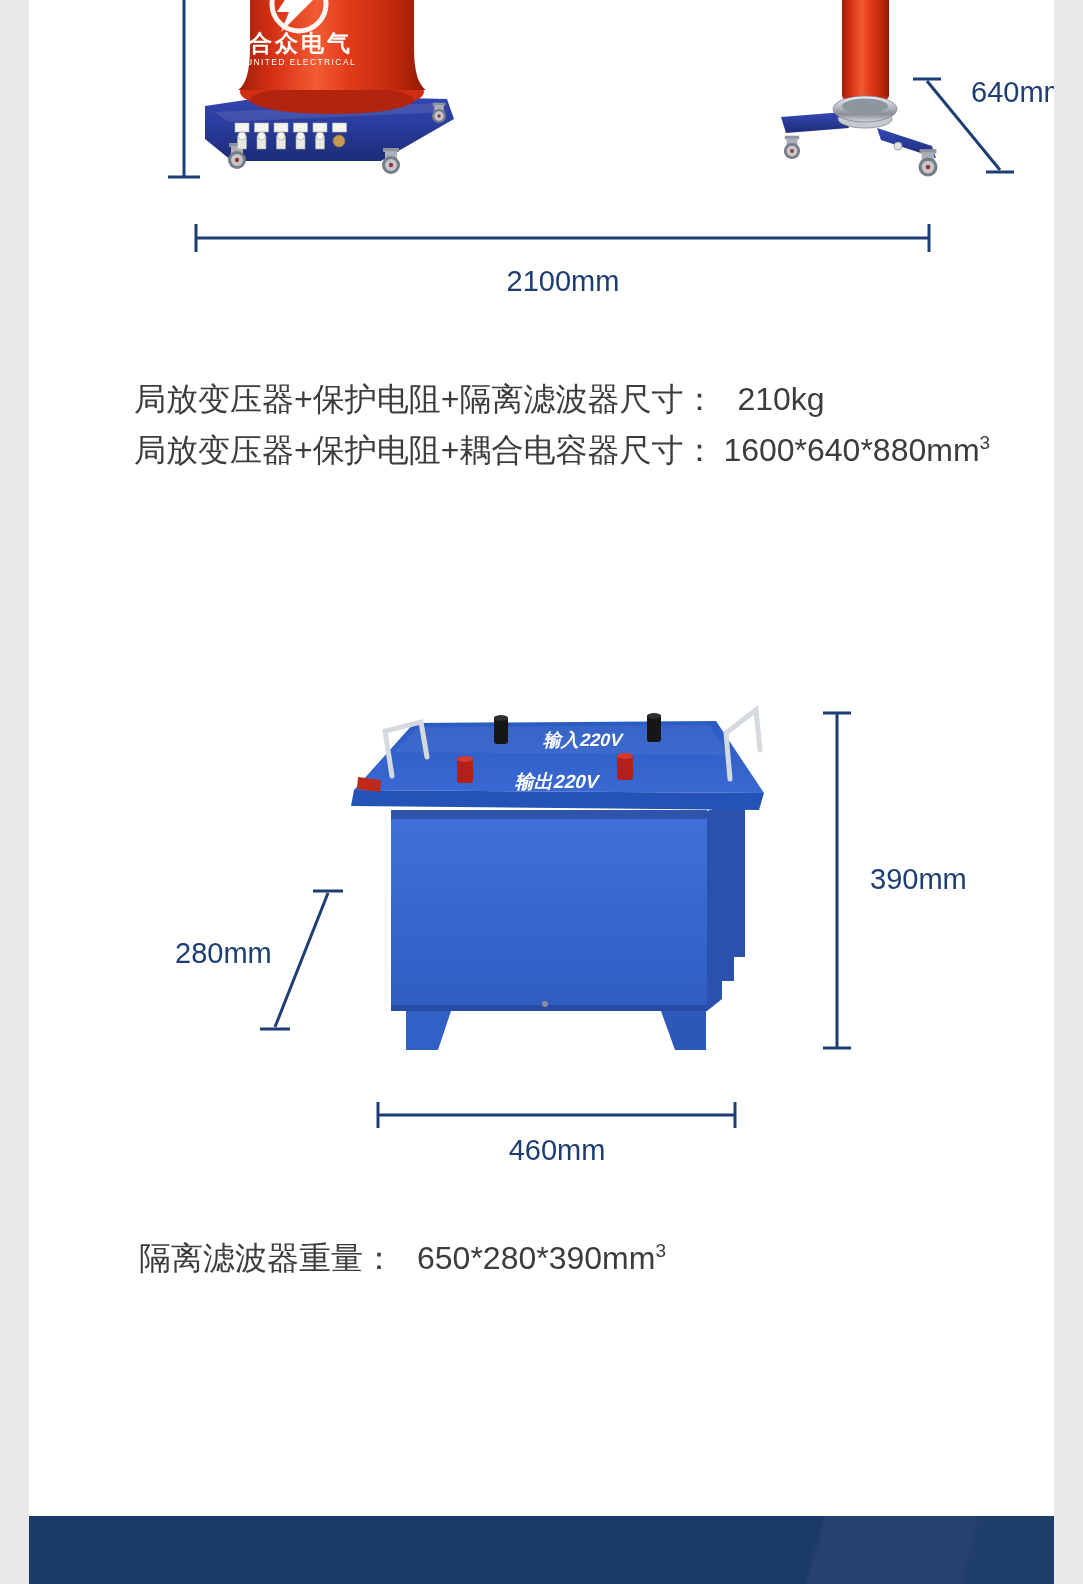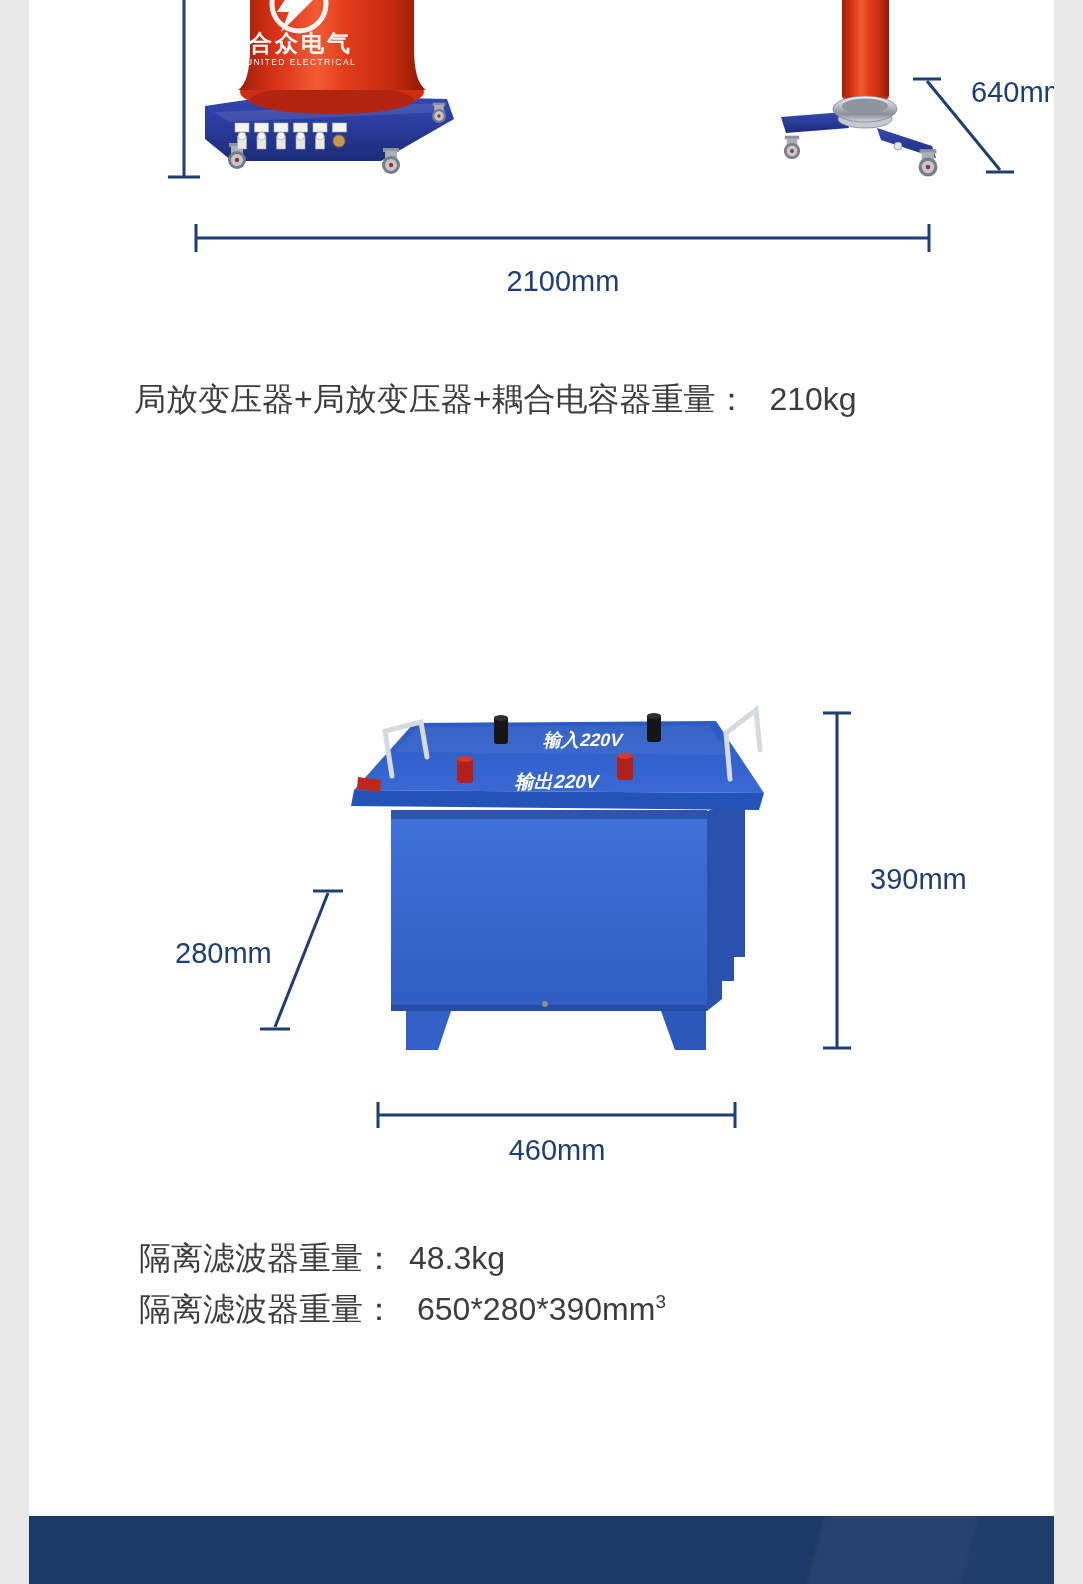--- a/index.html
+++ b/index.html
@@ -167,21 +167,22 @@
 
     <g>
       <line class="dim-stroke" x1="167" y1="238" x2="900" y2="238"></line>
       <line class="dim-stroke" x1="167" y1="224" x2="167" y2="252"></line>
       <line class="dim-stroke" x1="900" y1="224" x2="900" y2="252"></line>
       <text class="dim-text" x="534" y="291" text-anchor="middle">2100mm</text>
     </g>
   </svg>
 
   <div class="spec-block" style="top:374px;">
-    <div class="spec-line"><span>局放变压器+局放变压器+耦合电容器重量：</span><span class="spec-value gap-lg">210kg</span></div>
+    <div class="spec-line"><span>局放变压器+保护电阻+隔离滤波器尺寸：</span><span class="spec-value gap-lg">210kg</span></div>
+    <div class="spec-line"><span>局放变压器+保护电阻+耦合电容器尺寸：</span><span class="spec-value gap-sm">1600*640*880mm</span><sup>3</sup></div>
   </div>
 
   <svg class="filter-svg" width="1083" height="510" viewBox="0 680 1083 510">
     <defs>
       <linearGradient id="boxTop" x1="0" y1="0" x2="0" y2="1">
         <stop offset="0" stop-color="#2a5ac2"></stop>
         <stop offset="1" stop-color="#3a69d4"></stop>
       </linearGradient>
       <linearGradient id="boxFront" x1="0" y1="0" x2="0" y2="1">
         <stop offset="0" stop-color="#4071da"></stop>
@@ -250,19 +251,18 @@
 
     <g>
       <line class="dim-stroke" x1="349" y1="1115" x2="706" y2="1115"></line>
       <line class="dim-stroke" x1="349" y1="1102" x2="349" y2="1128"></line>
       <line class="dim-stroke" x1="706" y1="1102" x2="706" y2="1128"></line>
       <text class="dim-text" x="528" y="1160" text-anchor="middle">460mm</text>
     </g>
   </svg>
 
   <div class="spec-block second" style="top:1233px;">
-    <div class="spec-line"><span>隔离滤波器重量：</span><span class="spec-value gap-md">48.3kg</span></div>
     <div class="spec-line"><span>隔离滤波器重量：</span><span class="spec-value gap-lg">650*280*390mm</span><sup>3</sup></div>
   </div>
 
   <div class="footer"></div>
 
 </div>
 
 </body></html>

